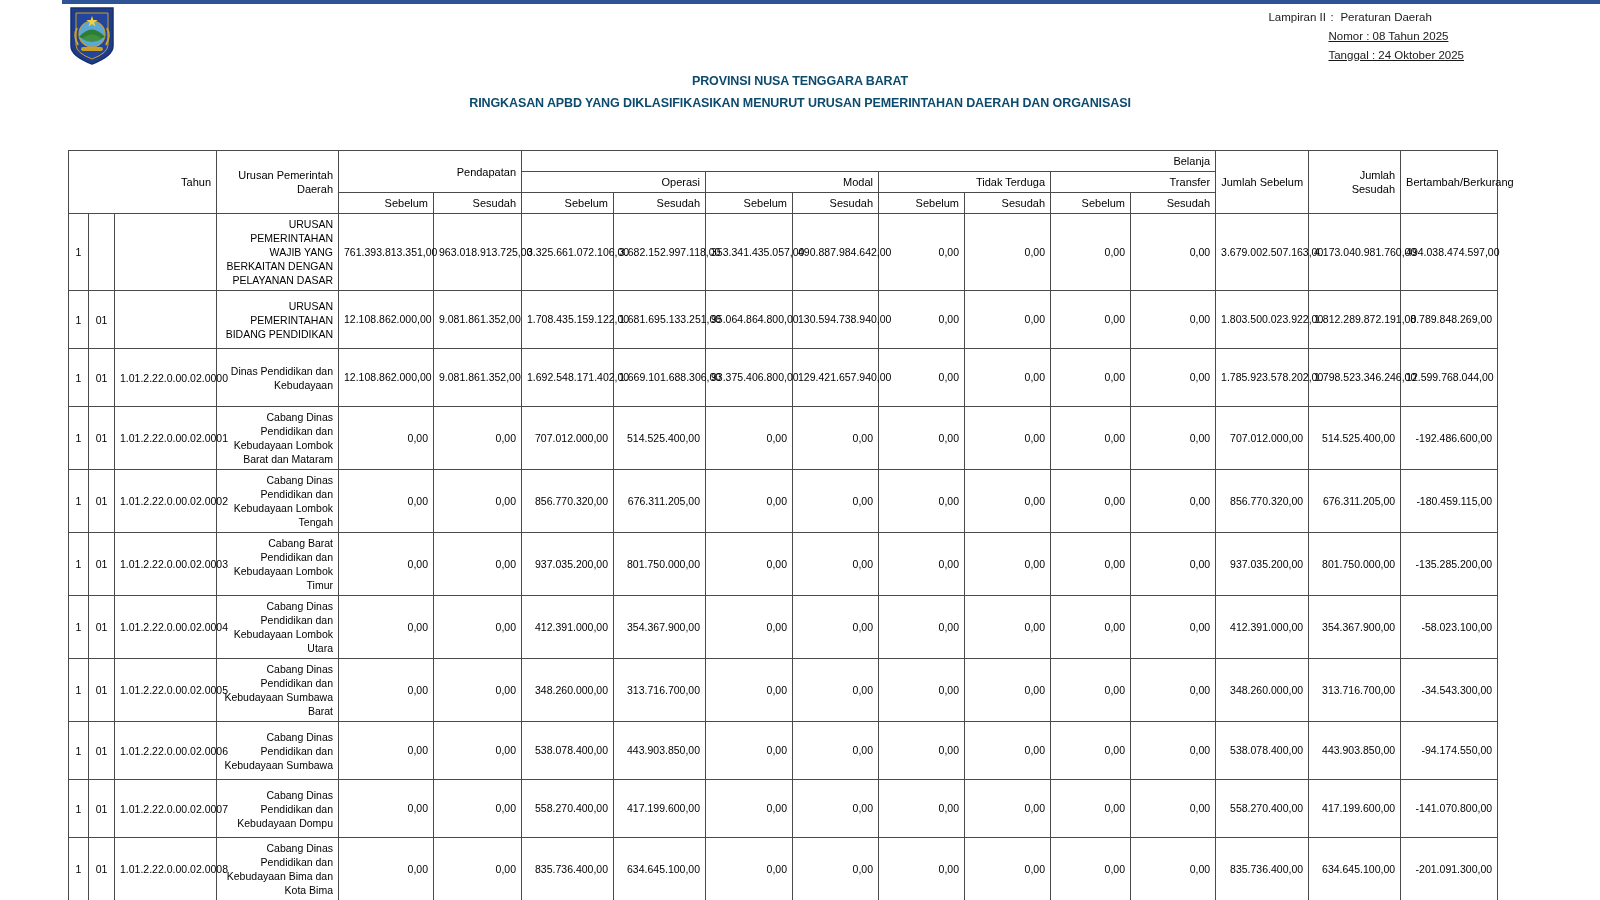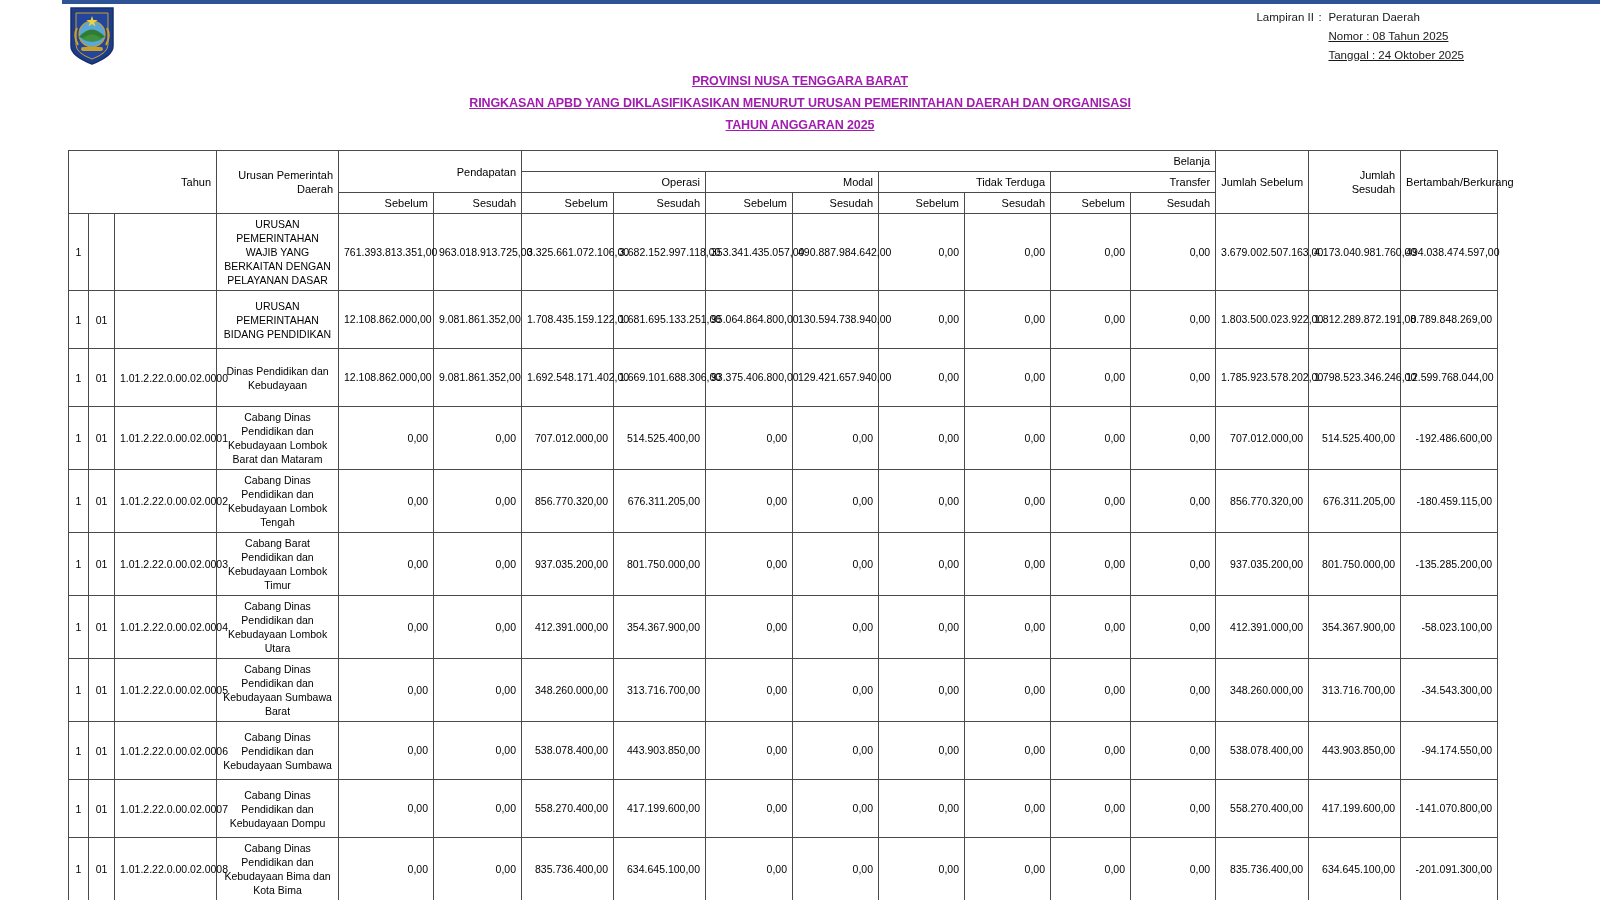--- a/index.html
+++ b/index.html
@@ -42,40 +42,39 @@
   .meta {
     position: absolute;
     right: 136px;
     top: 8px;
     font-size: 11.5px;
     color: #1a1a1a;
     line-height: 19px;
     white-space: nowrap;
   }
   .meta-row { display: flex; }
-  .meta-label { width: 62px; text-align: left; }
+  .meta-label { width: 62px; text-align: left; margin-left: 12px; }
   .meta-colon { width: 10px; }
   .meta-val { }
   .meta-row.indent { padding-left: 72px; text-decoration: underline; }
 
   
   .titles {
     position: absolute;
     left: 0;
     top: 70px;
     width: 1600px;
     text-align: center;
   }
   .titles div {
     font-size: 12.5px;
     font-weight: bold;
     letter-spacing: -0.1px;
-    color: #a21caf;
+    color: #0c4a6e;
     line-height: 22px;
-    text-decoration: underline;
   }
 
   
   .tbl-wrap {
     position: absolute;
     left: 68px;
     top: 150px;
     width: 1429px;
   }
   table.apbd {
@@ -107,21 +106,21 @@
   td.code {
     text-align: center;
     font-size: 10.5px;
   }
   td.code-long {
     text-align: left;
     font-size: 10.5px;
     white-space: nowrap;
   }
   td.urusan {
-    text-align: center;
+    text-align: right;
     font-size: 10.5px;
     line-height: 14px;
   }
 
   
 </style>
 </head>
 <body>
 
 <div id="page">
@@ -152,21 +151,20 @@
       <span class="meta-val">Nomor : 08 Tahun 2025</span>
     </div>
     <div class="meta-row indent">
       <span class="meta-val">Tanggal : 24 Oktober 2025</span>
     </div>
   </div>
 
   <div class="titles">
     <div>PROVINSI NUSA TENGGARA BARAT</div>
     <div>RINGKASAN APBD YANG DIKLASIFIKASIKAN MENURUT URUSAN PEMERINTAHAN DAERAH DAN ORGANISASI</div>
-    <div>TAHUN ANGGARAN 2025</div>
   </div>
 
   <div class="tbl-wrap">
     <table class="apbd">
       <colgroup>
         <col style="width:20px">
         <col style="width:26px">
         <col style="width:102px">
         <col style="width:122px">
         <col style="width:95px">

